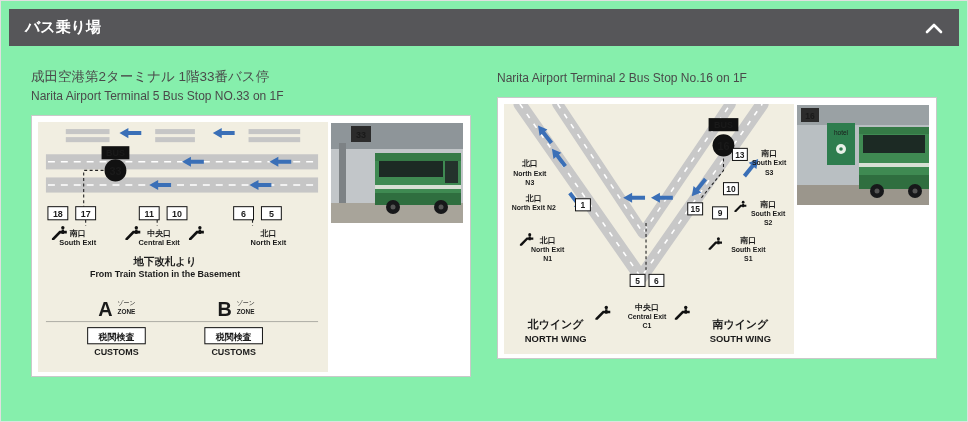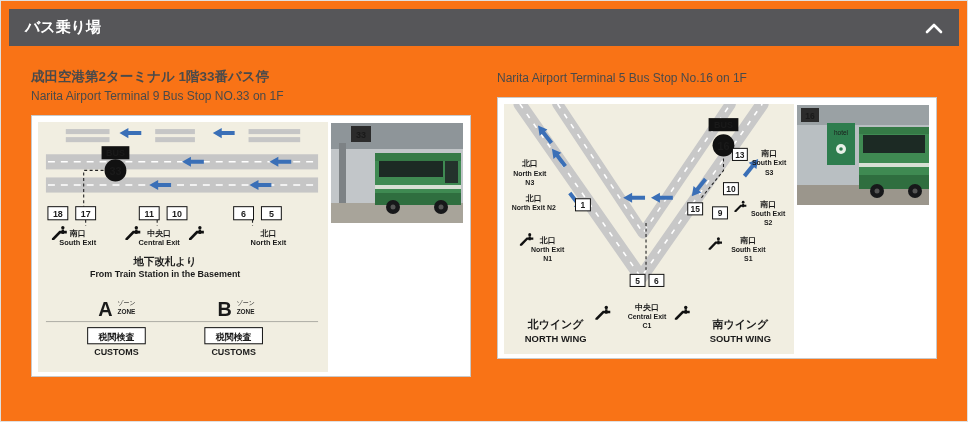--- a/index.html
+++ b/index.html
@@ -6,35 +6,35 @@
   html, body { margin: 0; padding: 0; }
   body {
     width: 968px; height: 422px;
     background: #ffffff;
     font-family: "Liberation Sans", "DejaVu Sans", sans-serif;
     color: #444;
   }
   .widget {
     width: 968px; height: 422px;
     border: 1px solid #e0e0e0;
-    background: #f97316;
+    background: #86efac;
     padding: 8px;
   }
   .header {
     height: 37px;
     background: #565659;
     display: flex; align-items: center; justify-content: space-between;
     padding: 0 16px;
     cursor: pointer;
   }
   .header-title { color: #fff; font-weight: bold; font-size: 15px; }
   .chevron-icon { width: 18px; height: 12px; display: block; }
   .content { display: flex; gap: 26px; padding: 22px 22px 0 22px; }
   .panel { flex: 1; min-width: 0; }
-  .panel-title-ja { margin: 0; font-size: 13.5px; font-weight: bold; color: #4a4a4a; }
+  .panel-title-ja { margin: 0; font-size: 13.5px; font-weight: normal; color: #4a4a4a; }
   .panel-title-en { font-size: 12px; color: #4a4a4a; margin-top: 3px; }
   .map-box {
     margin-top: 12px;
     border: 1px solid #c9c9c9;
     background: #fff;
     height: 262px;
     position: relative;
     padding: 6px;
   }
   .map-svg { width: 290px; height: 250px; display: block; }
@@ -62,21 +62,21 @@
     <span class="header-title">バス乗り場</span>
     <svg class="chevron-icon" viewBox="0 0 18 12">
       <polyline points="2,10 9,3 16,10" fill="none" stroke="#ffffff" stroke-width="2.6" stroke-linecap="round" stroke-linejoin="round"></polyline>
     </svg>
   </div>
 
   <div class="content">
 
     <section class="panel">
       <h3 class="panel-title-ja">成田空港第2ターミナル 1階33番バス停</h3>
-      <div class="panel-title-en">Narita Airport Terminal 9 Bus Stop NO.33 on 1F</div>
+      <div class="panel-title-en">Narita Airport Terminal 5 Bus Stop NO.33 on 1F</div>
 
       <div class="map-box">
         <svg class="map-svg" viewBox="0 0 292 248" preserveAspectRatio="none">
           <rect x="0" y="0" width="292" height="248" fill="#f1eee1"></rect>
 
           <g fill="#c6c6c6">
             <rect x="28" y="7" width="44" height="5"></rect>
             <rect x="28" y="15" width="44" height="5"></rect>
             <rect x="118" y="7" width="40" height="5"></rect>
             <rect x="118" y="15" width="40" height="5"></rect>
@@ -184,21 +184,21 @@
             <circle cx="62" cy="84" r="7" fill="#17181a"></circle>
             <circle cx="62" cy="84" r="2.5" fill="#555"></circle>
             <circle cx="110" cy="84" r="7" fill="#17181a"></circle>
             <circle cx="110" cy="84" r="2.5" fill="#555"></circle>
           </g>
         </svg>
       </div>
     </section>
 
     <section class="panel">
-      <div class="panel-title-en">Narita Airport Terminal 5 Bus Stop No.16 on 1F</div>
+      <div class="panel-title-en">Narita Airport Terminal 2 Bus Stop No.16 on 1F</div>
 
       <div class="map-box">
         <svg class="map-svg" viewBox="0 0 292 248" preserveAspectRatio="none">
           <rect x="0" y="0" width="292" height="248" fill="#f1eee1"></rect>
 
           <g fill="none" stroke="#c8c8c8" stroke-linejoin="round" stroke-linecap="round">
             <path d="M16,0 L138,172 L260,0" stroke-width="13"></path>
             <path d="M54,0 L140,128 L228,0" stroke-width="11"></path>
           </g>
           <g fill="none" stroke="#ffffff" stroke-width="1.6" stroke-dasharray="5,7">

